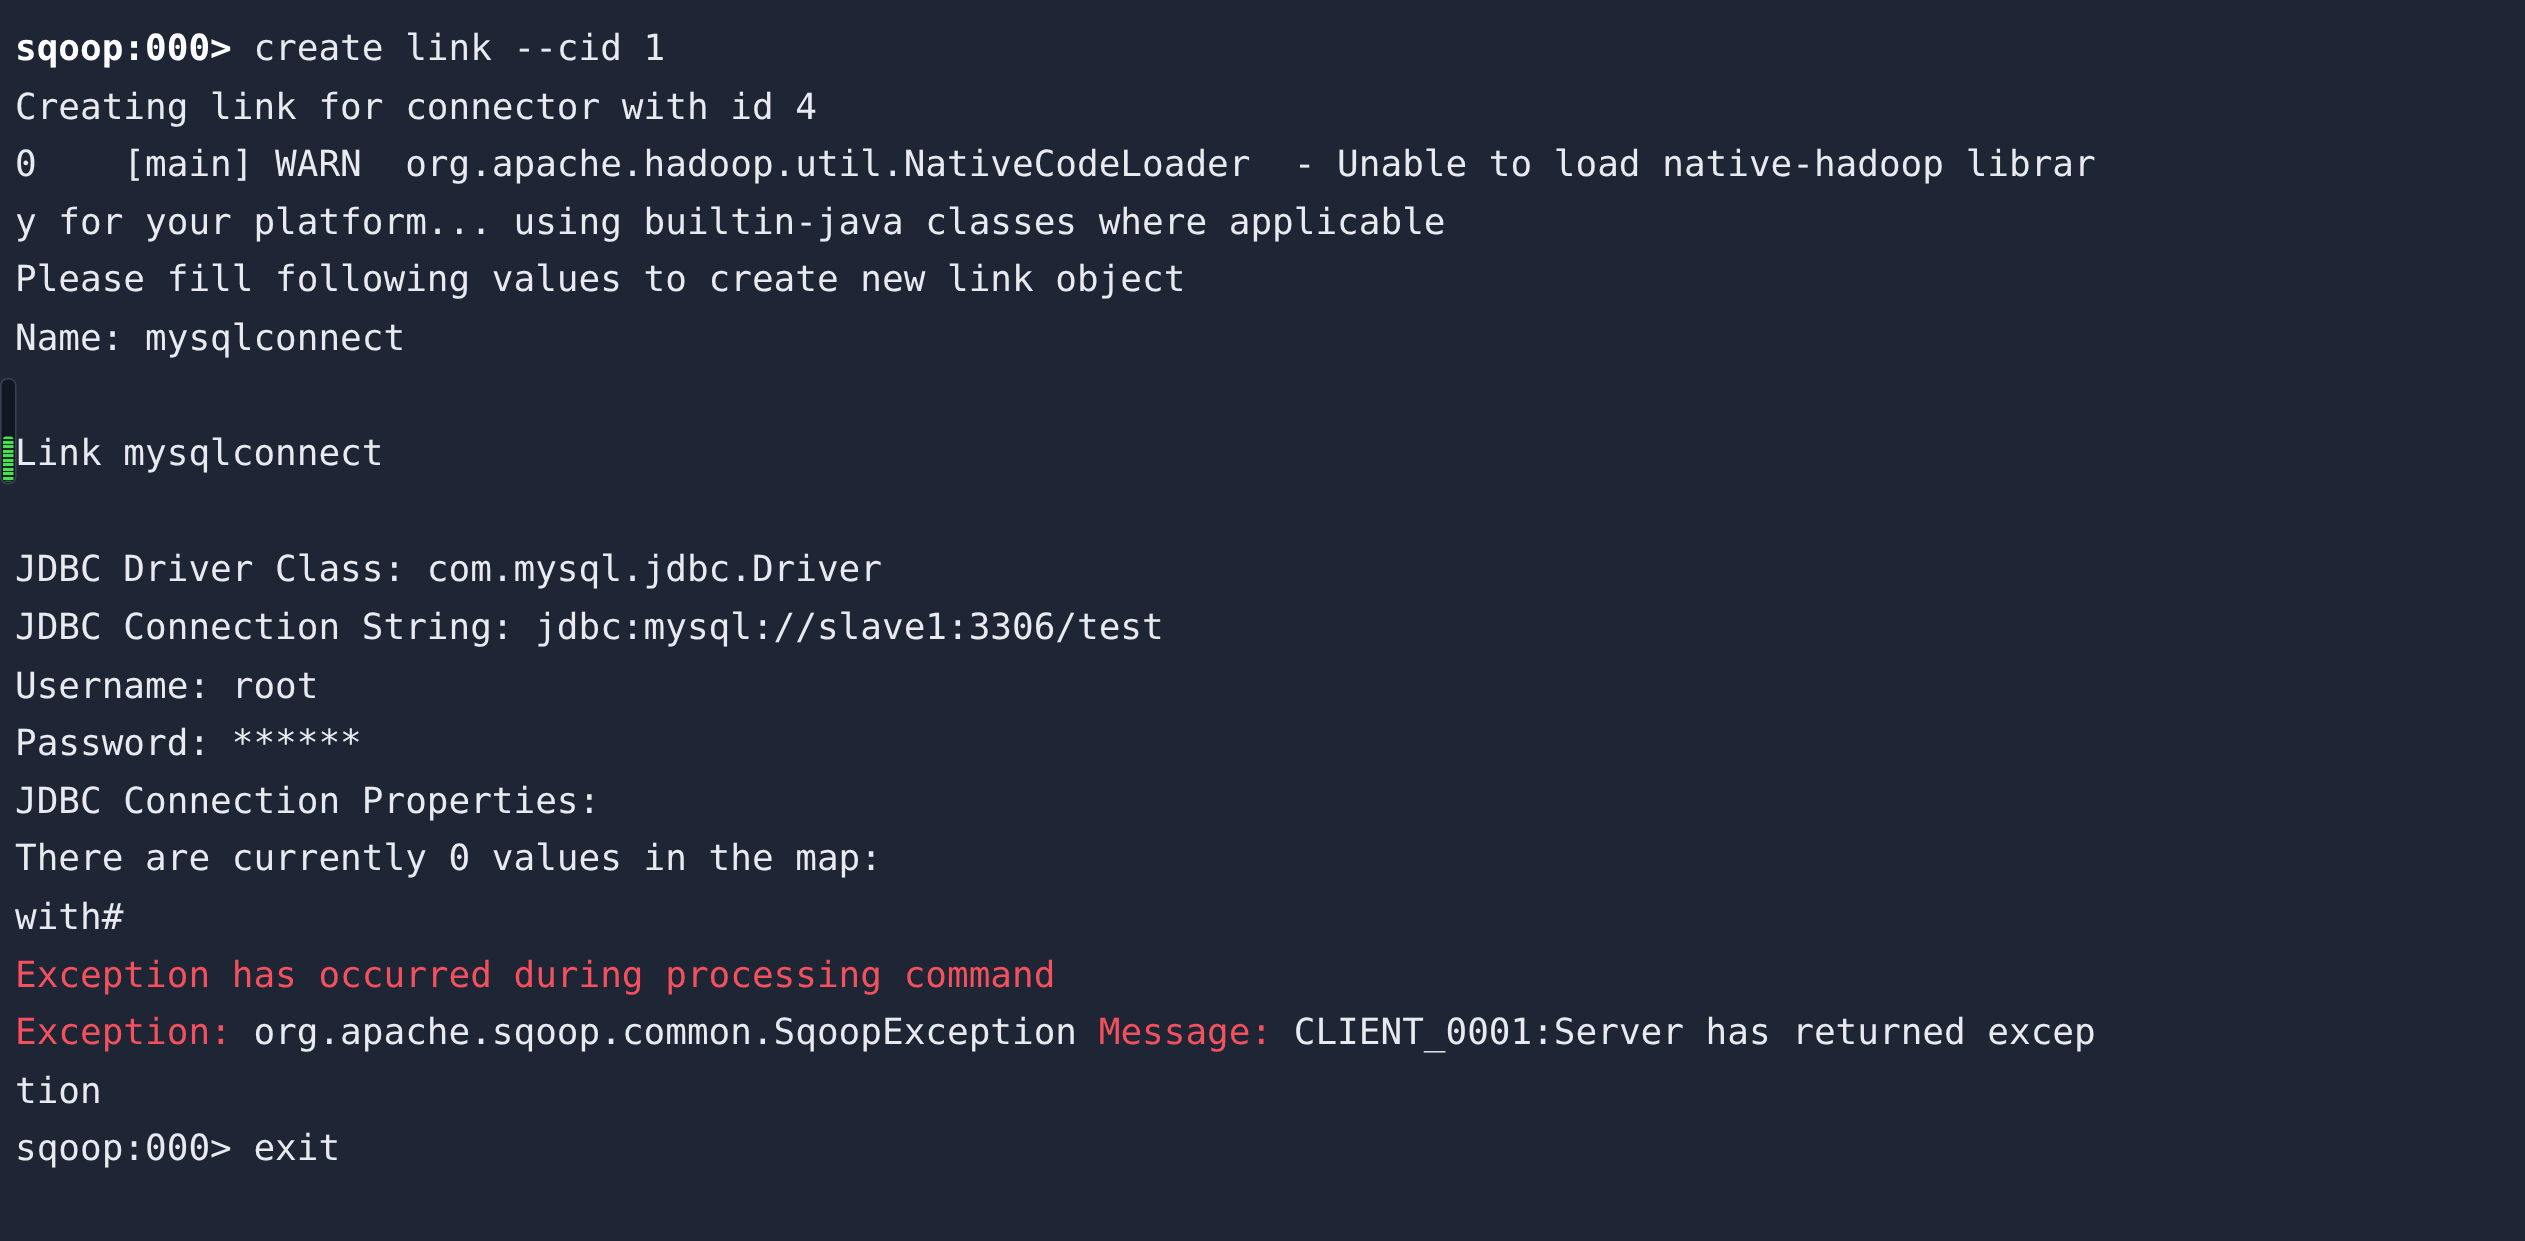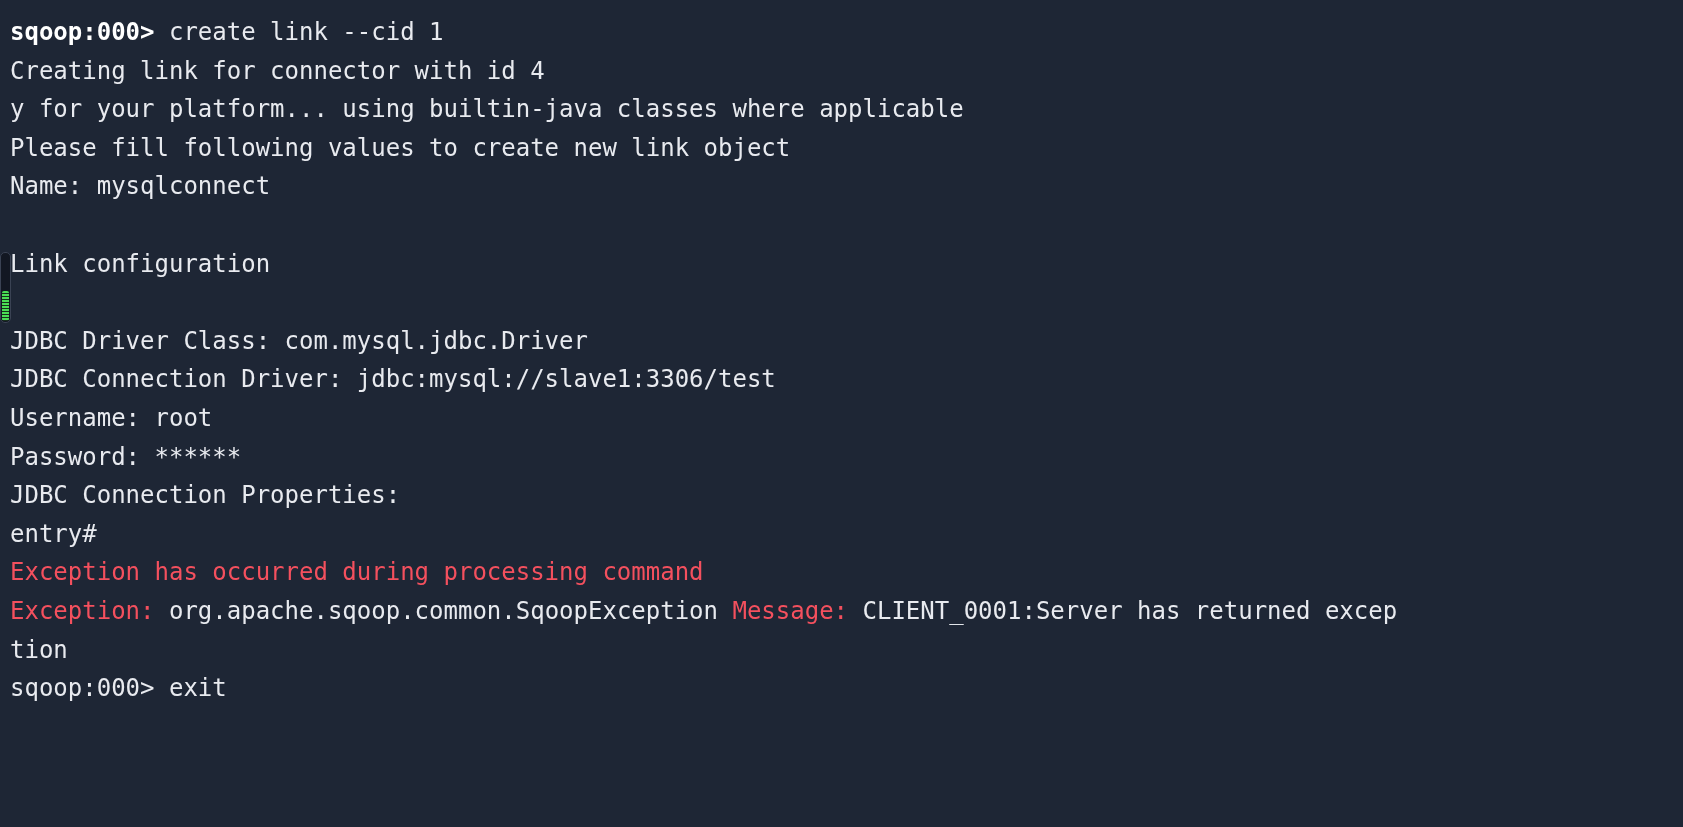--- a/index.html
+++ b/index.html
@@ -72,32 +72,34 @@
   }
 </style>
 </head>
 <body>
 
 <div id="terminal">
 
   <div id="lines">
       <div class="term-line"><span class="seg seg-bold">sqoop:000&gt;</span><span class="seg seg-normal"> create link --cid 1</span></div>
       <div class="term-line"><span class="seg seg-normal">Creating link for connector with id 4</span></div>
+      <div class="term-line"><span class="seg seg-normal">0    [main] WARN  org.apache.hadoop.util.NativeCodeLoader  - Unable to load native-hadoop librar</span></div>
       <div class="term-line"><span class="seg seg-normal">y for your platform... using builtin-java classes where applicable</span></div>
       <div class="term-line"><span class="seg seg-normal">Please fill following values to create new link object</span></div>
       <div class="term-line"><span class="seg seg-normal">Name: mysqlconnect</span></div>
       <div class="term-line"><span class="seg seg-normal"></span></div>
-      <div class="term-line"><span class="seg seg-normal">Link configuration</span></div>
+      <div class="term-line"><span class="seg seg-normal">Link mysqlconnect</span></div>
       <div class="term-line"><span class="seg seg-normal"></span></div>
       <div class="term-line"><span class="seg seg-normal">JDBC Driver Class: com.mysql.jdbc.Driver</span></div>
-      <div class="term-line"><span class="seg seg-normal">JDBC Connection Driver: jdbc:mysql://slave1:3306/test</span></div>
+      <div class="term-line"><span class="seg seg-normal">JDBC Connection String: jdbc:mysql://slave1:3306/test</span></div>
       <div class="term-line"><span class="seg seg-normal">Username: root</span></div>
       <div class="term-line"><span class="seg seg-normal">Password: ******</span></div>
       <div class="term-line"><span class="seg seg-normal">JDBC Connection Properties:</span></div>
-      <div class="term-line"><span class="seg seg-normal">entry#</span></div>
+      <div class="term-line"><span class="seg seg-normal">There are currently 0 values in the map:</span></div>
+      <div class="term-line"><span class="seg seg-normal">with#</span></div>
       <div class="term-line"><span class="seg seg-red">Exception has occurred during processing command</span></div>
       <div class="term-line"><span class="seg seg-red">Exception:</span><span class="seg seg-normal"> org.apache.sqoop.common.SqoopException </span><span class="seg seg-red">Message:</span><span class="seg seg-normal"> CLIENT_0001:Server has returned excep</span></div>
       <div class="term-line"><span class="seg seg-normal">tion</span></div>
       <div class="term-line"><span class="seg seg-normal">sqoop:000&gt; exit</span></div>
     </div>
 
   <div id="scrollbar">
     <div id="scrollbar-thumb"></div>
   </div>
 

